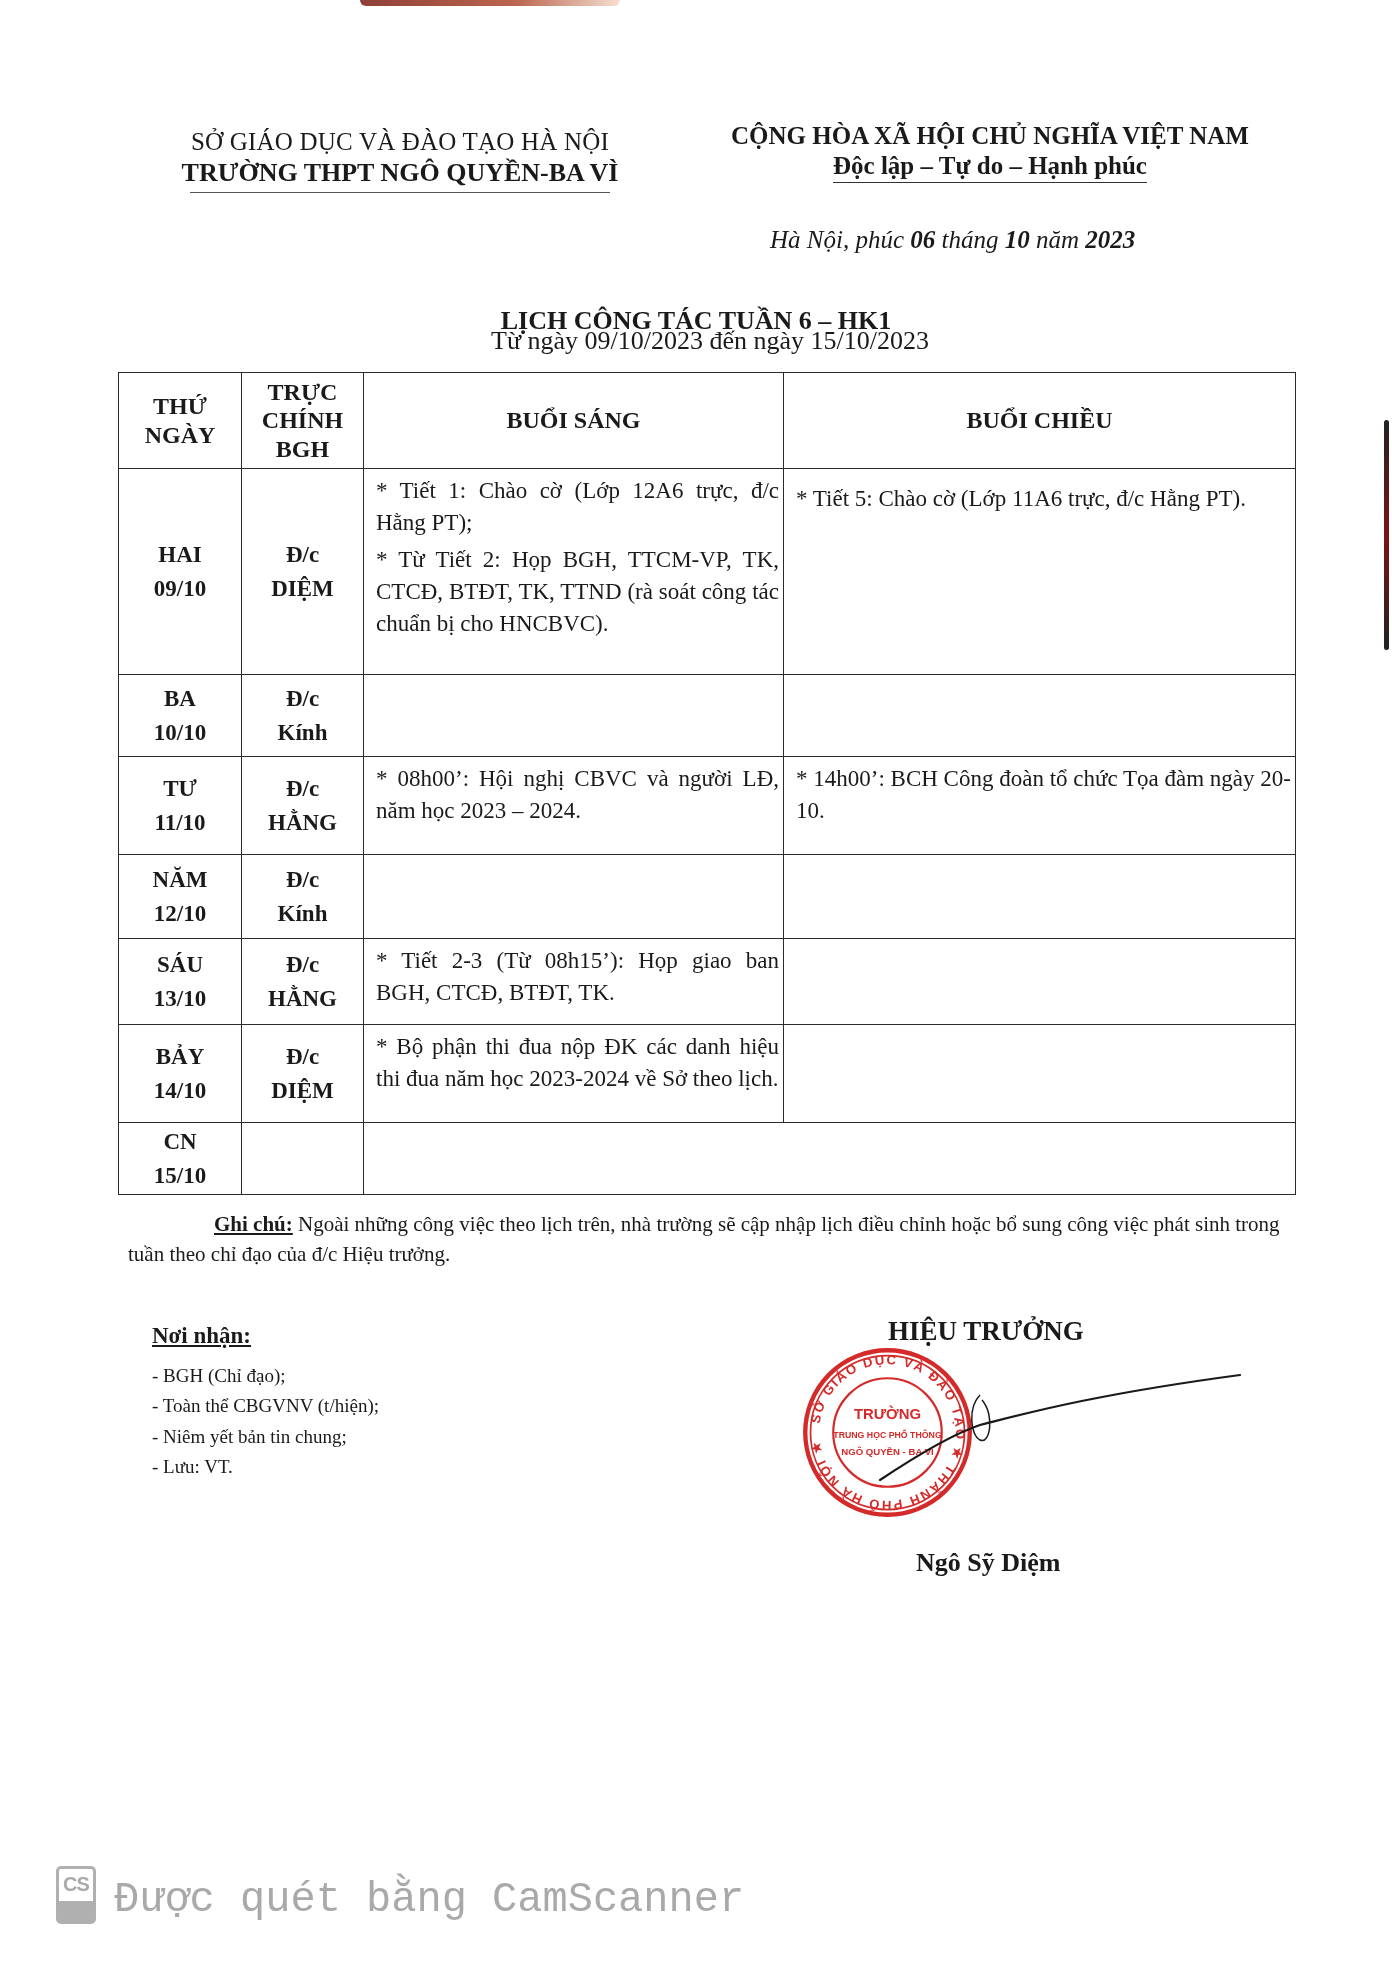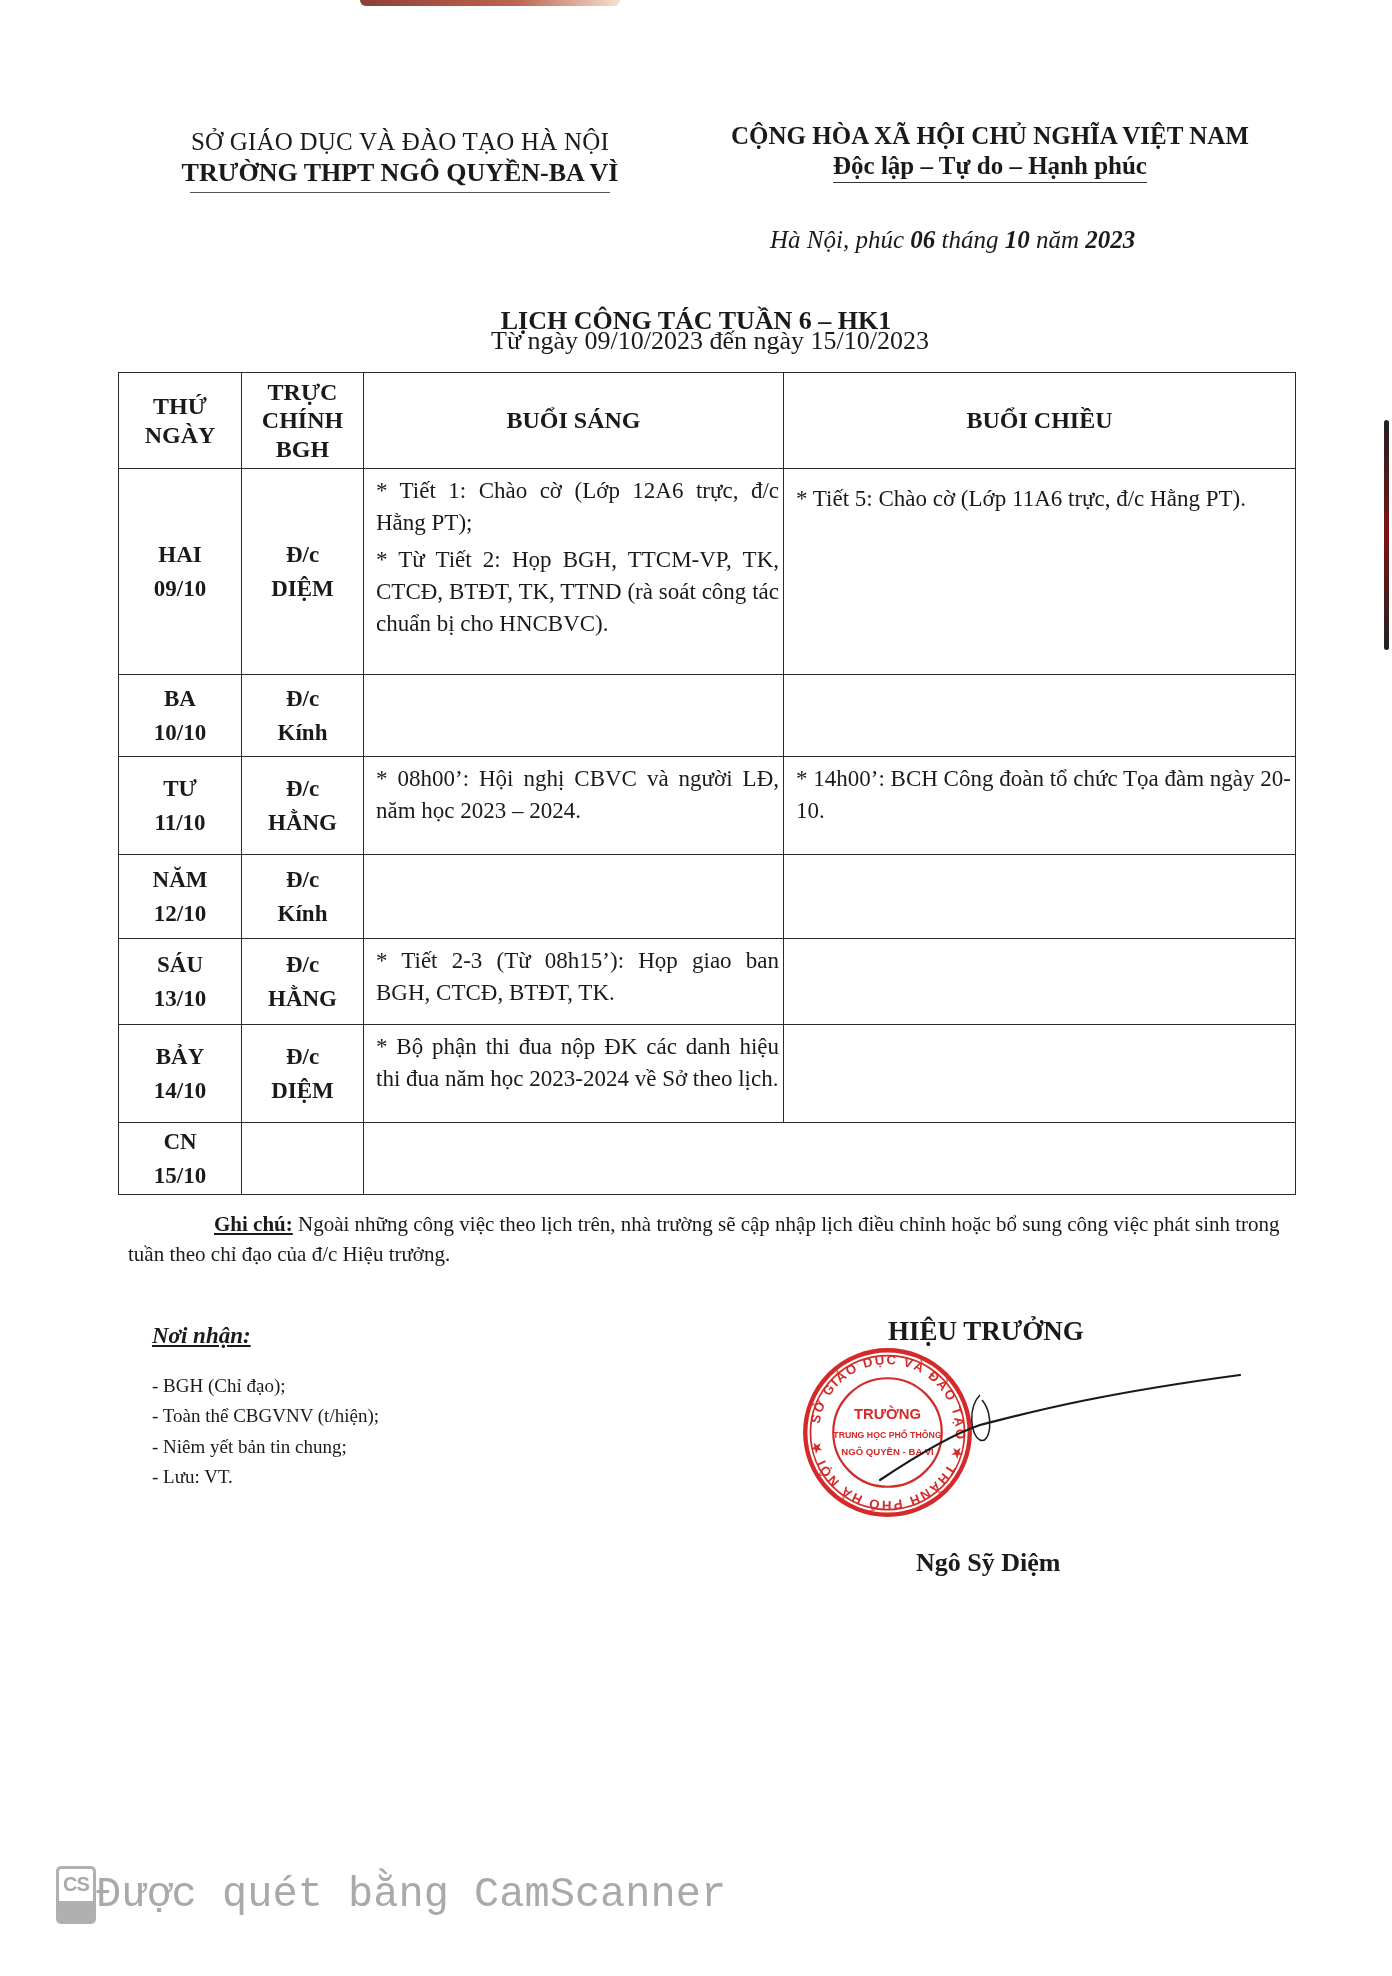--- a/index.html
+++ b/index.html
@@ -37,28 +37,28 @@
   .c-duty { text-align: center; font-weight: bold; line-height: 1.45; font-size: 23px; }
   .c-txt { text-align: justify; padding: 6px 4px 6px 12px; line-height: 1.38; vertical-align: top !important; }
   .c-txt p { margin: 0; }
   .c-txt p + p { margin-top: 6px; }
 
   .note { left: 128px; top: 1210px; width: 1165px; font-size: 21px; line-height: 1.42; }
   .note .indent { display: inline-block; width: 86px; }
   .note u { font-weight: bold; }
 
   .recv { left: 152px; top: 1318px; font-size: 19px; line-height: 1.6; }
-  .recv .h { font-size: 23px; font-weight: bold; font-style: italic; text-decoration: underline; margin-bottom: 16px; }
+  .recv .h { font-size: 23px; font-weight: bold; text-decoration: underline; margin-bottom: 6px; }
 
   .sign-title { left: 888px; top: 1316px; font-size: 27px; font-weight: bold; }
   .sign-name { left: 916px; top: 1548px; font-size: 26px; font-weight: bold; }
   .stamp { left: 800px; top: 1345px; width: 175px; height: 175px; }
   .sig { left: 830px; top: 1355px; width: 420px; height: 140px; }
 
-  .cs { left: 56px; top: 1866px; display: flex; align-items: center; color: #a9a9a9; }
+  .cs { left: 56px; top: 1866px; display: flex; align-items: flex-end; gap: 18px; color: #a9a9a9; }
   .cs .logo { width: 40px; height: 58px; border: 3px solid #b0b0b0; border-radius: 5px; position: relative; box-sizing: border-box; background: linear-gradient(180deg,#fff 0 62%, #b0b0b0 62% 100%); display:flex; align-items:flex-start; justify-content:center; }
   .cs .logo span { font-family: "Liberation Sans", sans-serif; font-weight: bold; font-size: 20px; color: #a9a9a9; margin-top: 4px; letter-spacing: -1px; }
   .cs .txt { font-family: Liberation Mono, monospace; font-size: 42px; color: #a9a9a9; }
 </style>
 </head>
 <body>
 
 <div class="abs topmark"></div>
 <div class="abs edgemark"></div>
 

